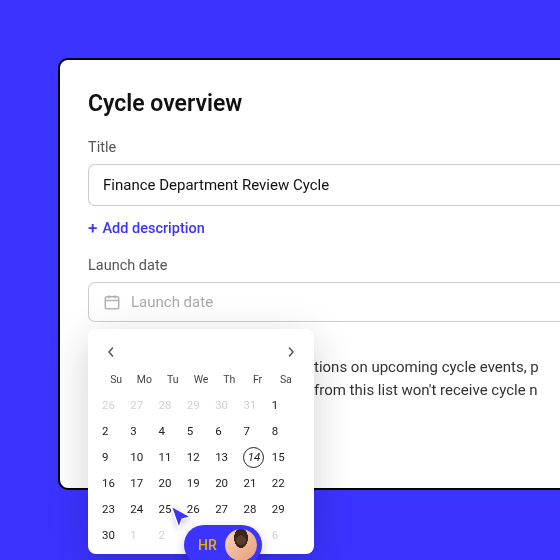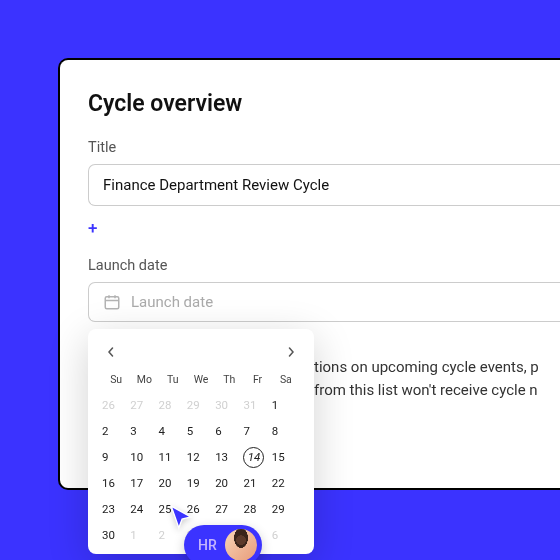--- a/index.html
+++ b/index.html
@@ -18,35 +18,36 @@
   .pop-head { display: flex; align-items: center; justify-content: space-between; margin-bottom: 10px; }
   .pop-nav { width: 18px; height: 18px; display: flex; align-items: center; justify-content: center; color: #555; cursor: pointer; }
   .pop-title { font-size: 13px; font-weight: 600; color: #111; }
   .grid { display: grid; grid-template-columns: repeat(7, 1fr); gap: 0; }
   .dow { font-size: 10.5px; color: #444; text-align: center; padding: 2px 0 6px; }
   .day { font-size: 11.5px; color: #222; display: flex; align-items: center; justify-content: flex-start; height: 26px; cursor: pointer; position: relative; }
   .day.muted { color: #d0d0d0; cursor: default; }
   .day.today span { width: 21px; height: 21px; border: 1.5px solid #222; border-radius: 50%; display: flex; align-items: center; justify-content: center; font-style: italic; }
   .cursor-arrow { position: absolute; left: 80px; top: 175px; width: 26px; height: 26px; fill: #3B33FF; stroke: #fff; stroke-width: 1.2; z-index: 8; filter: drop-shadow(0 2px 3px rgba(0,0,0,.2)); }
   .hr-pill { position: absolute; left: 96px; top: 196px; height: 40px; background: #3B33FF; border-radius: 20px; display: flex; align-items: center; padding: 4px 5px 4px 14px; gap: 8px; z-index: 7; box-shadow: 0 4px 12px rgba(0,0,0,.2); }
-  .hr-pill-label { color: #c4b5fd; font-size: 14px; font-weight: 500; }
+  .hr-pill-label { color: #eab308; font-size: 14px; font-weight: 500; }
   .hr-pill img, .hr-pill .avatar { width: 32px; height: 32px; border-radius: 50%; background: linear-gradient(135deg,#f8d7b8,#e89b7a); overflow: hidden; position: relative; }
   .avatar::after { content:""; position:absolute; inset:0; background: radial-gradient(circle at 50% 35%, #5c3a2a 0 18%, transparent 19%), radial-gradient(ellipse at 50% 28%, #3a251a 0 30%, transparent 31%); }
 </style>
 </head>
 <body>
 
 <div class="card">
   <div class="card-title">Cycle overview</div>
 
   <div class="field-label">Title</div>
   <input class="input" value="Finance Department Review Cycle" style="">
 
   <div class="add-desc">
     <span class="plus">+</span>
+    <span>Add description</span>
   </div>
 
   <div class="field-label">Launch date</div>
 
   <div class="date-wrap">
     <div class="date-input">
       <svg class="cal-ico" viewBox="0 0 24 24" fill="none" stroke="#b3b3b3" stroke-width="2">
         <rect x="3" y="5" width="18" height="16" rx="2"></rect>
           <path d="M3 10h18M8 3v4M16 3v4"></path>
       </svg>

